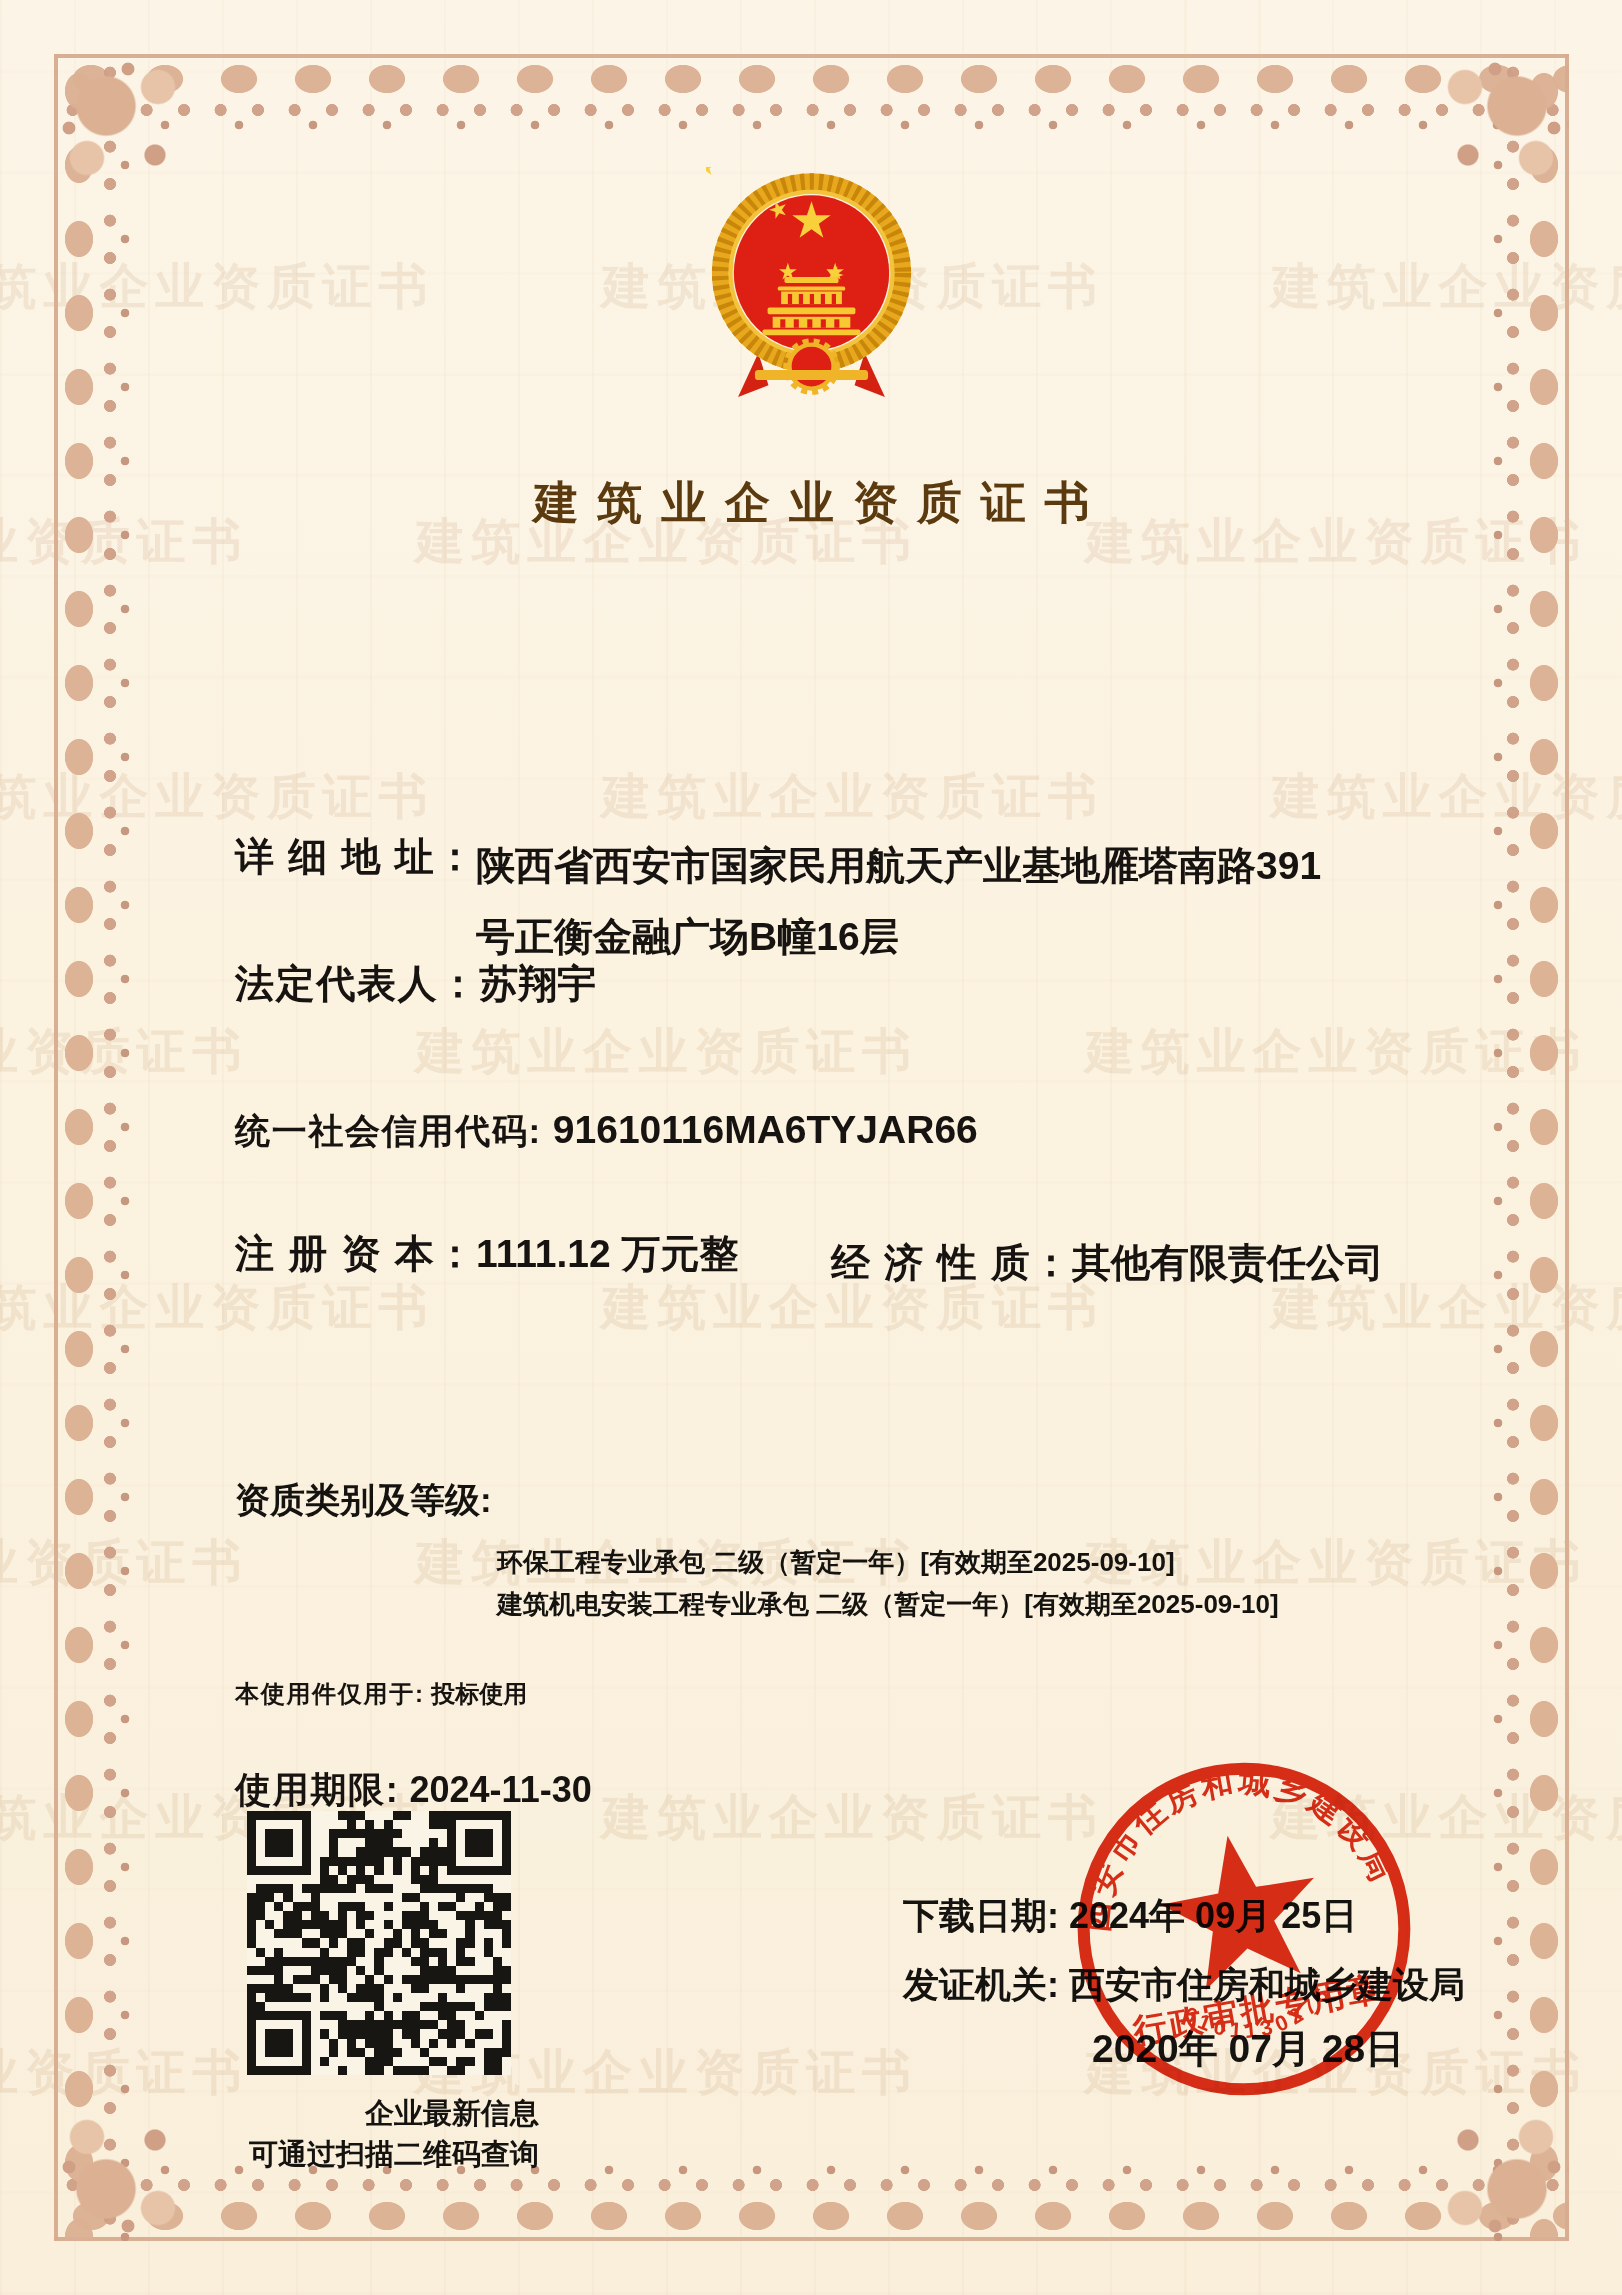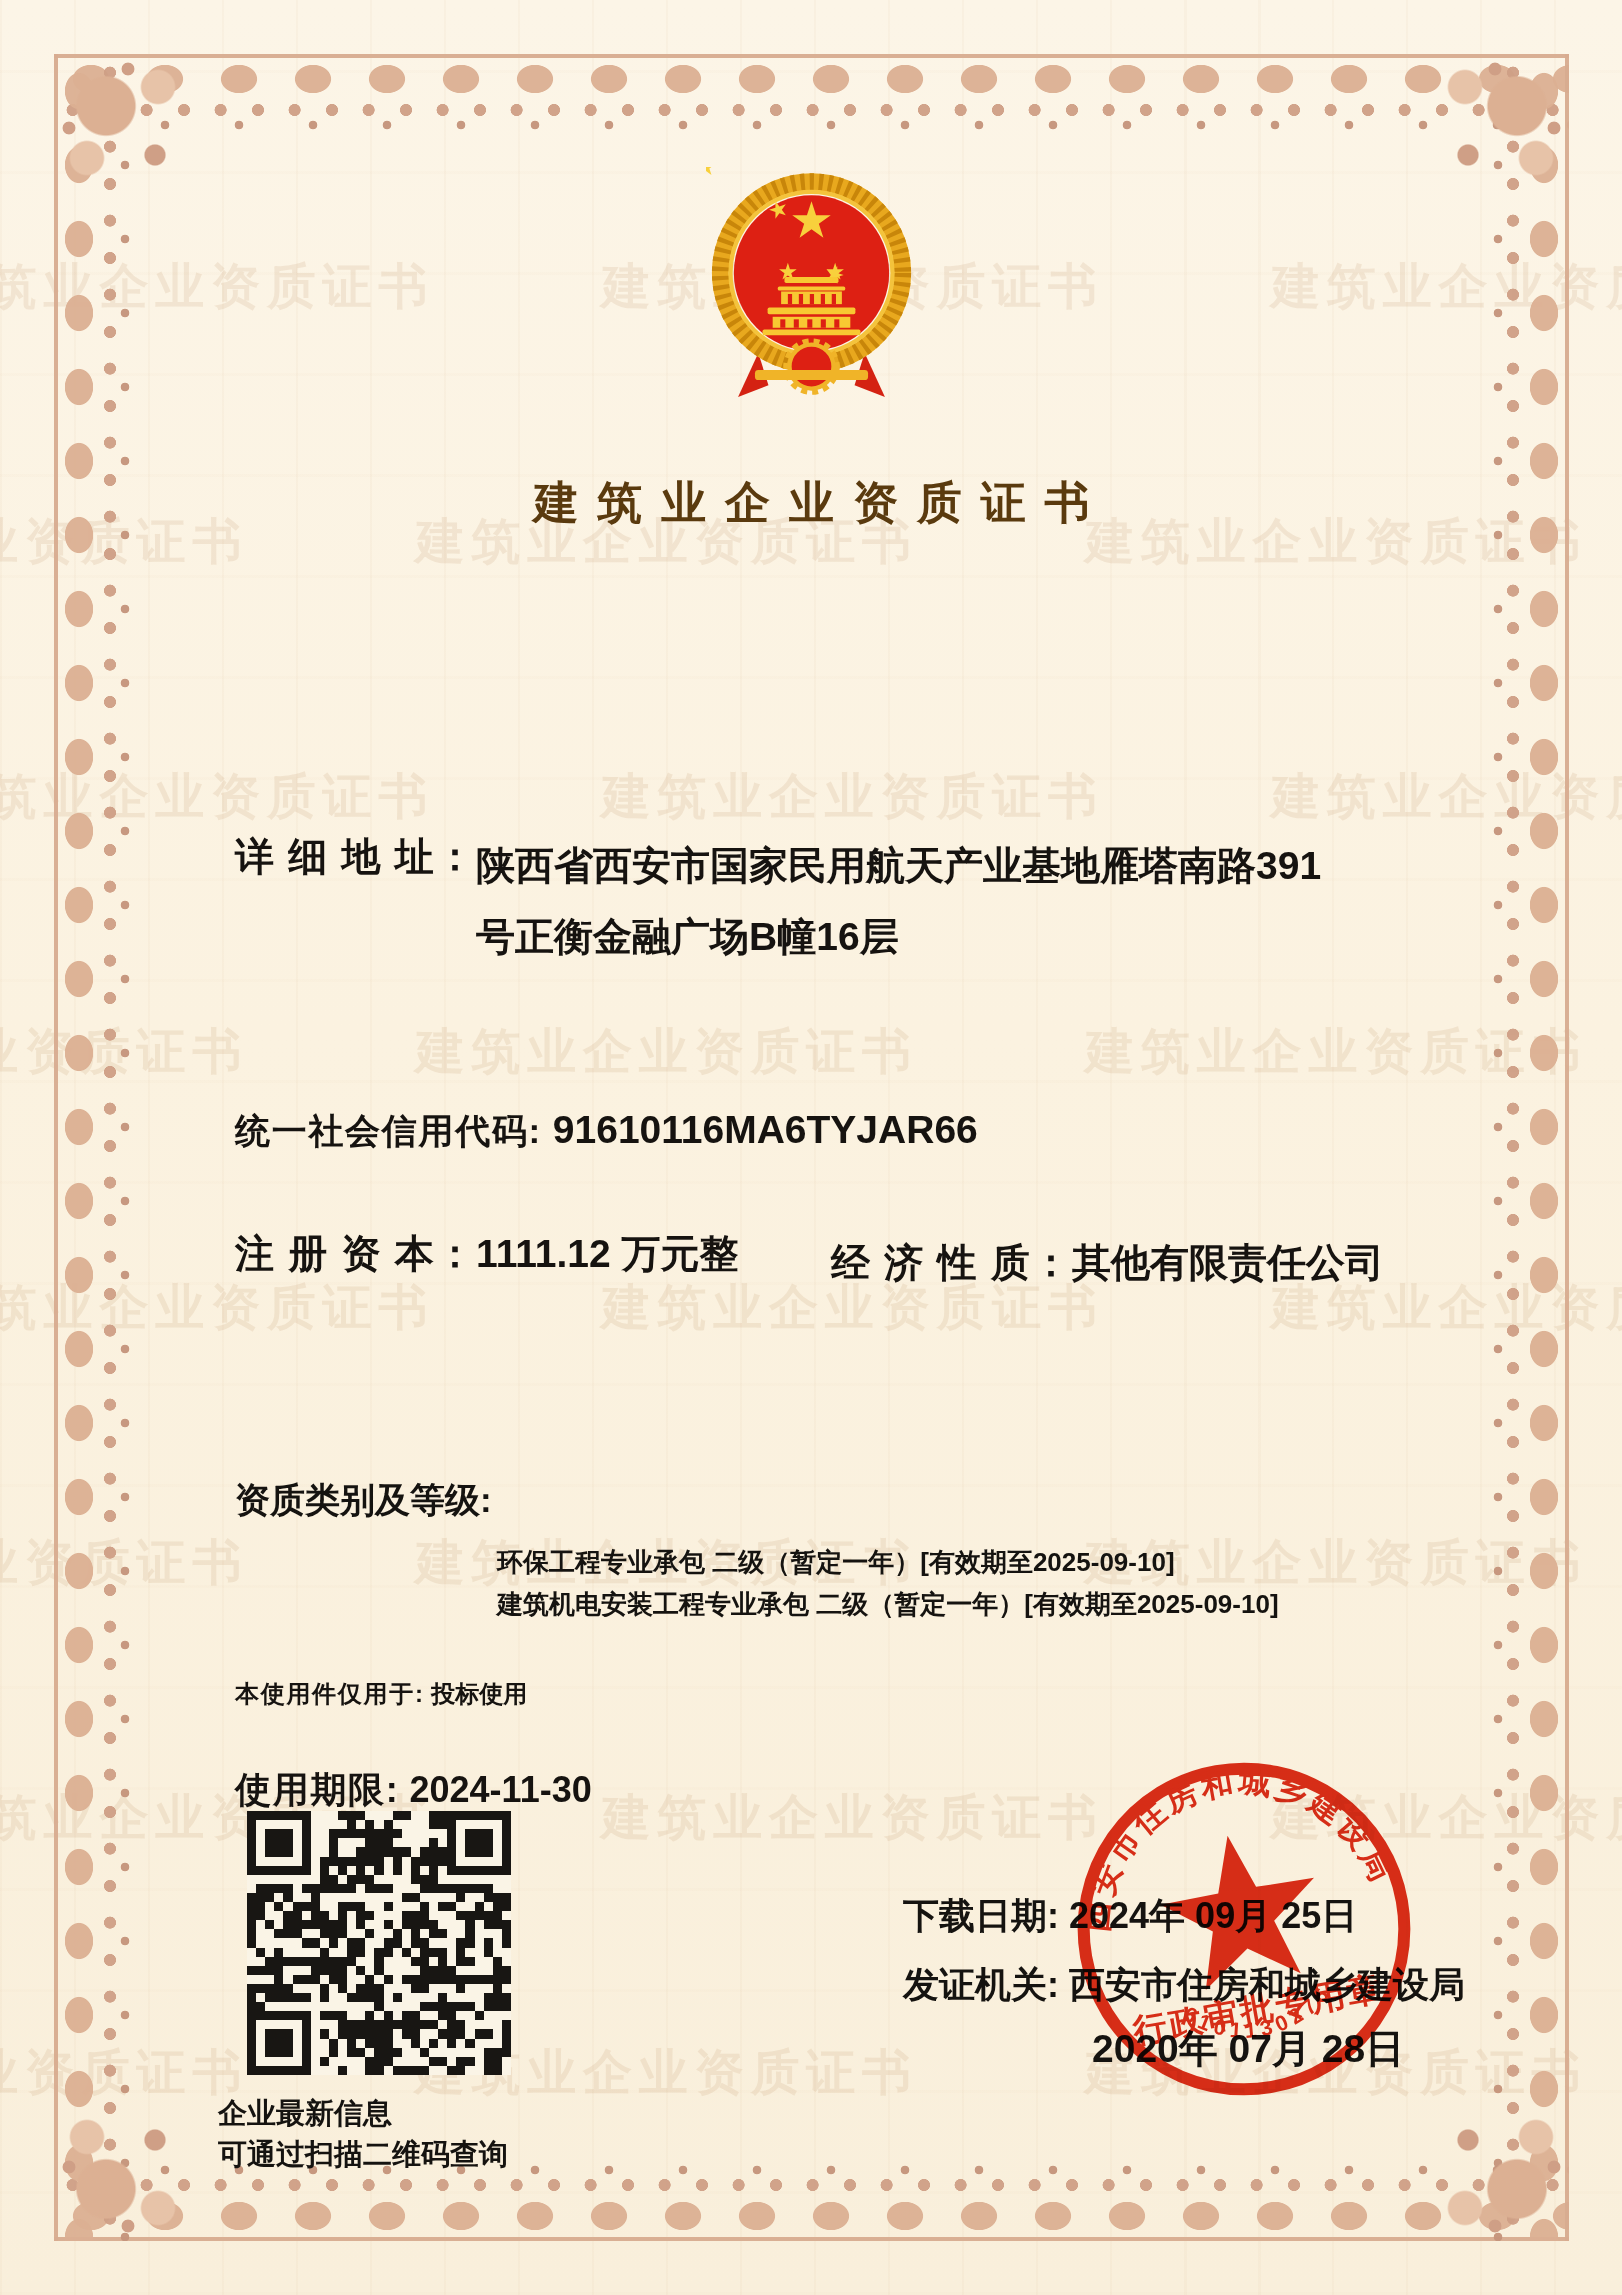--- a/index.html
+++ b/index.html
@@ -67,21 +67,21 @@
   .pair2 { position:absolute; top:9px; }
   .addr-val { display:inline-block; vertical-align:top; line-height:71px; }
   .credit-lbl { font-size:35px; }
   .heading { position:absolute; left:235px; font-size:35px; font-weight:700; }
   .qual-item { position:absolute; left:497px; font-size:26px; font-weight:700; white-space:nowrap; }
   
   .qr { position:absolute; left:247px; top:1811px; width:264px; height:264px;
     background:#faf4e6; display:grid; grid-template-columns:repeat(29,1fr);
     grid-template-rows:repeat(29,1fr); }
   .qr .d { background:#181613; }
-  .qr-caption { position:absolute; left:218px; width:321px; text-align:left;
+  .qr-caption { position:absolute; left:218px; width:321px; text-align:right;
     font-size:29px; font-weight:700;font-family:Liberation Serif, serif; }
   
   .footer-line { position:absolute; left:903px; font-size:36px; font-weight:700; white-space:nowrap; }
   .issue-date { position:absolute; left:1092px; font-size:39px; font-weight:700; white-space:nowrap; }
   
   .seal { position:absolute; left:1063px; top:1748px; width:362px; height:362px;
     mix-blend-mode:multiply; opacity:.92; }
   .seal text { font-family:"Liberation Sans","DejaVu Sans",sans-serif; font-weight:700; }
 </style>
 </head>
@@ -149,20 +149,23 @@
     <rect x="58" y="240" width="134" height="12" rx="4" fill="#f0b428"></rect>
   </svg>
 
   <h1 class="title">建筑业企业资质证书</h1>
 
 
   <div class="row" style="top:830px">
     <span class="lbl">详 细 地 址：</span><span class="addr-val"><span>陕西省西安市国家民用航天产业基地雁塔南路391</span><br><span>号正衡金融广场B幢16层</span></span>
   </div>
 
+  <div class="row" style="top:957px">
+    <span class="lbl">法定代表人：</span><span>苏翔宇</span>
+  </div>
 
   <div class="row" style="top:1108px">
     <span class="lbl credit-lbl">统一社会信用代码:</span>
     <span>91610116MA6TYJAR66</span>
   </div>
 
   <div class="row" style="top:1227px">
     <span class="lbl">注 册 资 本：</span><span>1111.12 万元整</span>
     <span class="pair2" style="left:596px">
       <span class="lbl">经 济 性 质：</span><span>其他有限责任公司</span>

